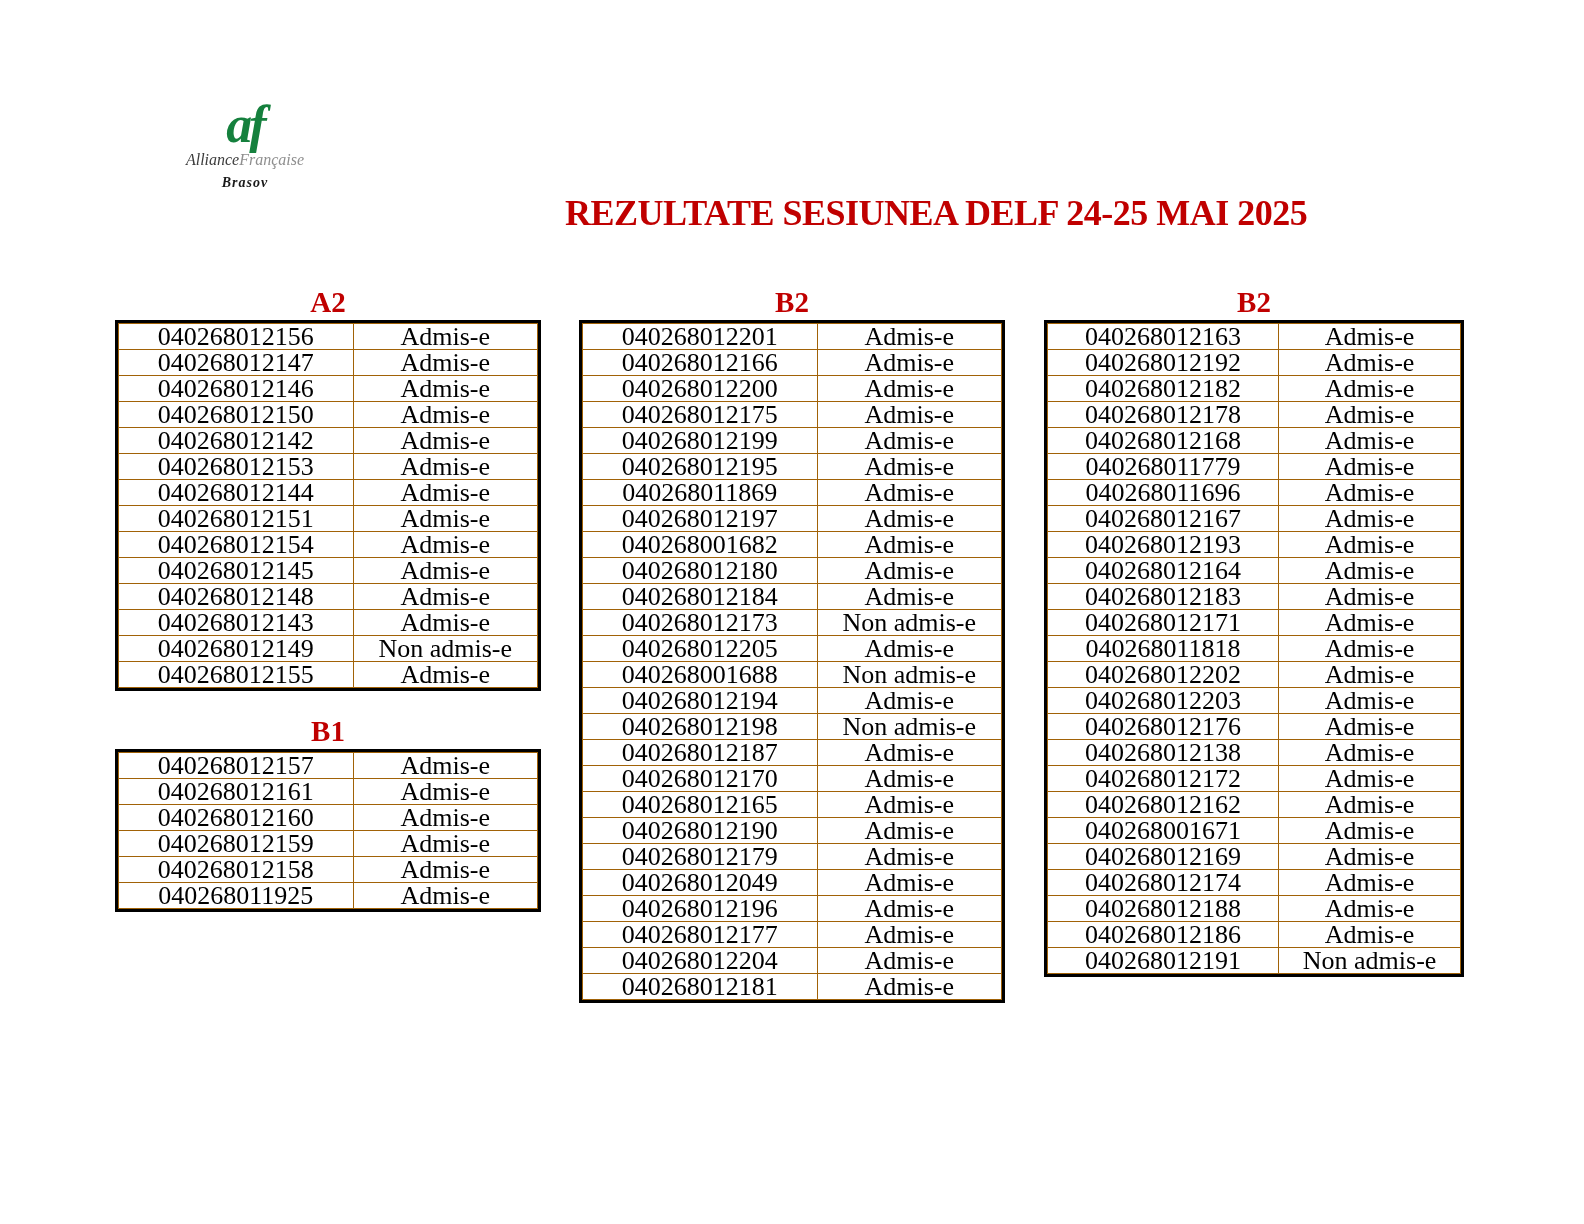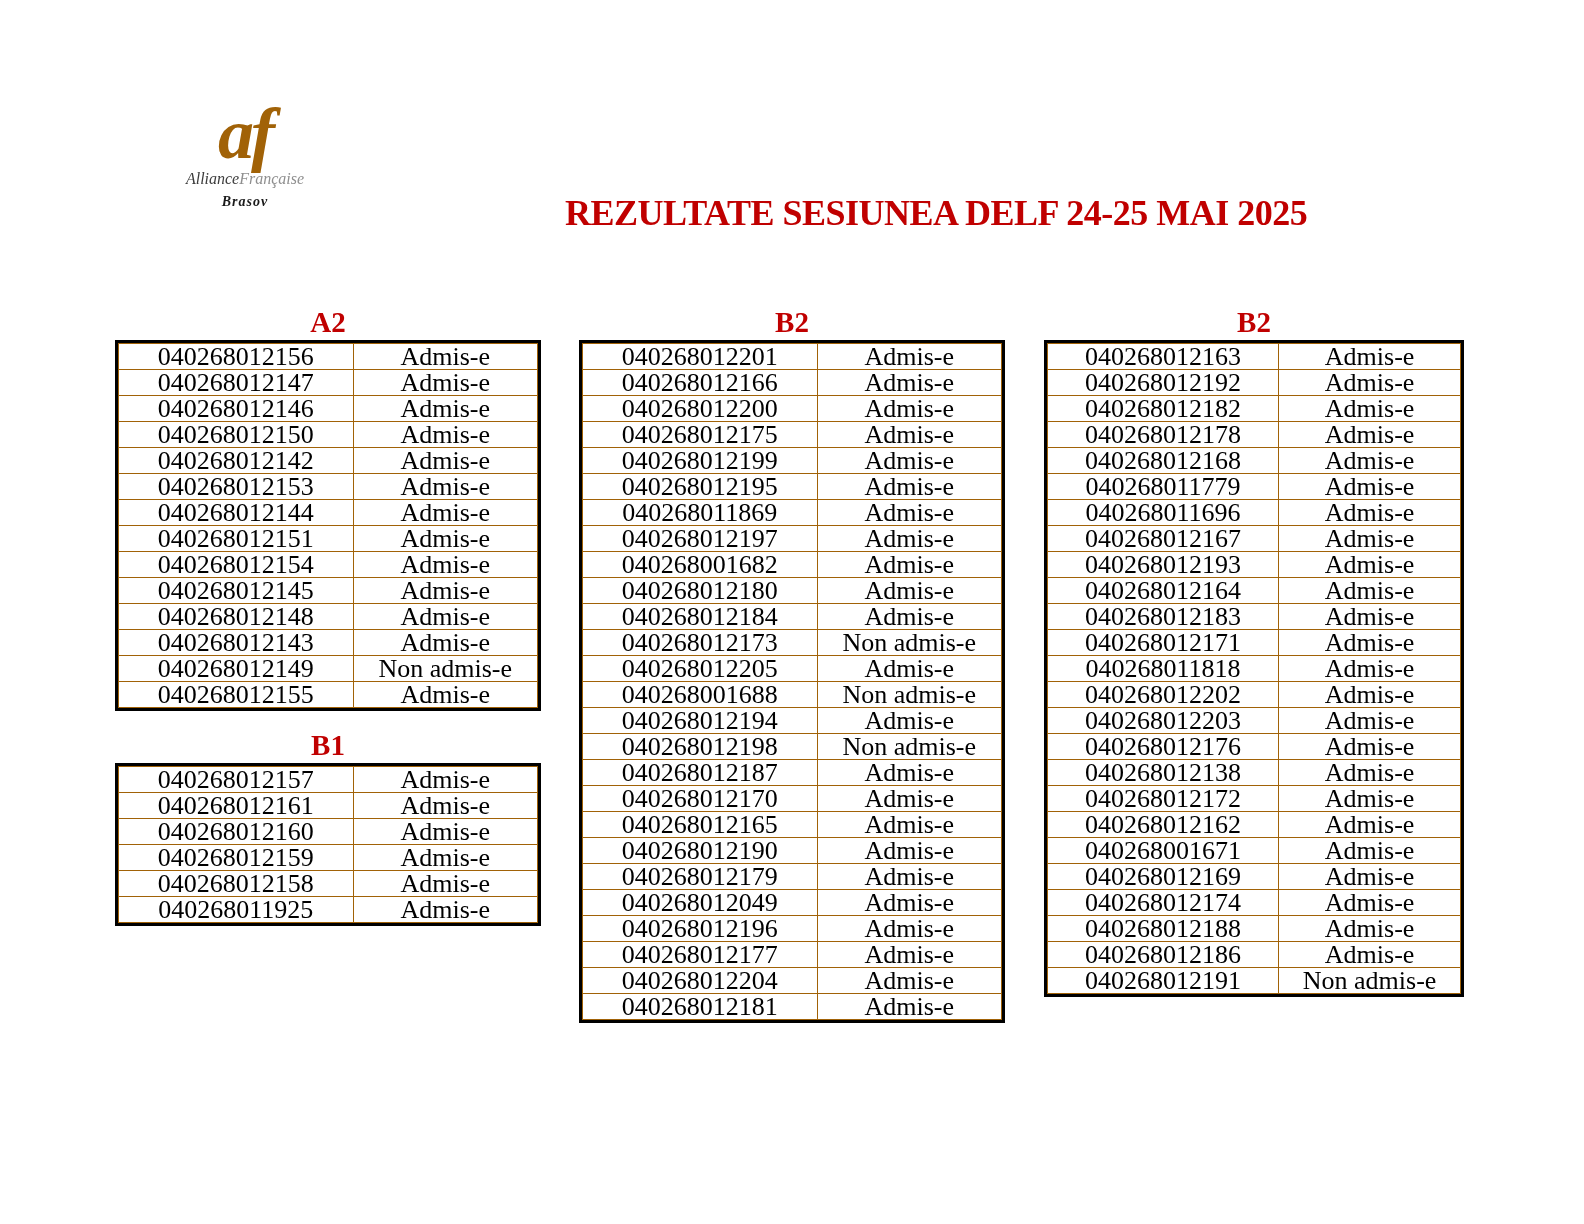--- a/index.html
+++ b/index.html
@@ -13,25 +13,25 @@
   }
 
   
   .logo {
     position: absolute;
     left: 130px; top: 100px;
     width: 230px;
     text-align: center;
   }
   .logo-monogram {
-    font-size: 72px;
+    font-size: 52px;
     font-style: italic;
     font-weight: bold;
     letter-spacing: -3px;
-    color: #a16207;
+    color: #15803d;
     line-height: 0.95;
     font-family: "Liberation Serif", "DejaVu Serif", serif;
   }
   .logo-name {
     font-size: 16px;
     letter-spacing: 0px;
     margin-top: 2px;
     white-space: nowrap;
     font-style: italic;
   }
@@ -56,22 +56,22 @@
     letter-spacing: -0.5px;
     white-space: nowrap;
   }
 
   
   .col { position: absolute; top: 288px; }
   .col-1 { left: 115px;  width: 426px; }
   .col-2 { left: 579px;  width: 426px; }
   .col-3 { left: 1044px; width: 420px; }
 
-  .level-section { width: 100%; margin-top: 20px; }
-  .level-section + .level-section { }
+  .level-section { width: 100%; }
+  .level-section + .level-section { margin-top: 26px; }
 
   .level-label {
     text-align: center;
     font-size: 29px;
     font-weight: bold;
     color: #c00000;
     line-height: 1.0;
     margin-bottom: 3px;
   }
 

